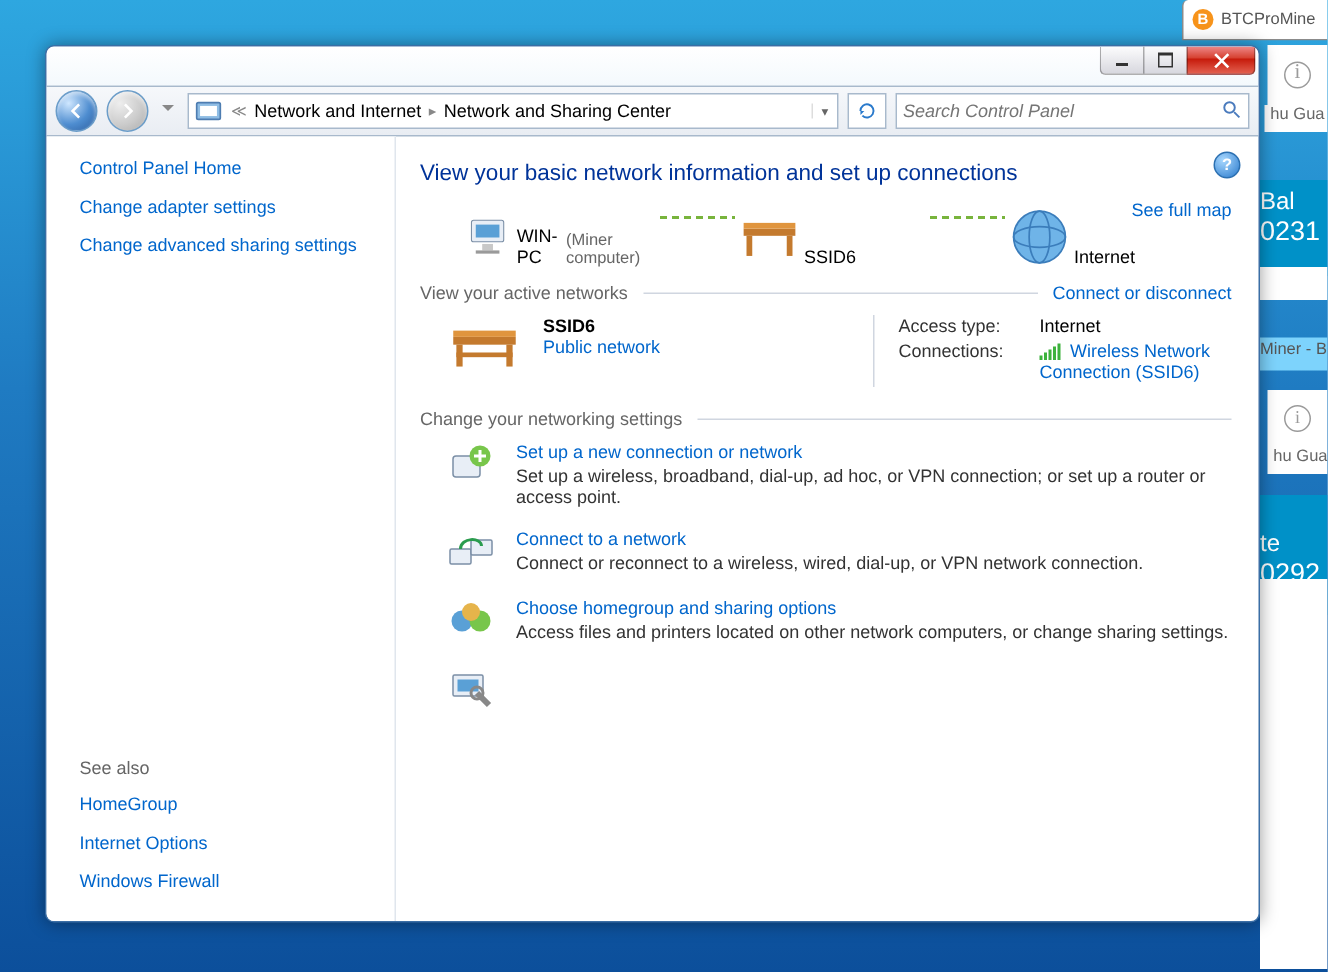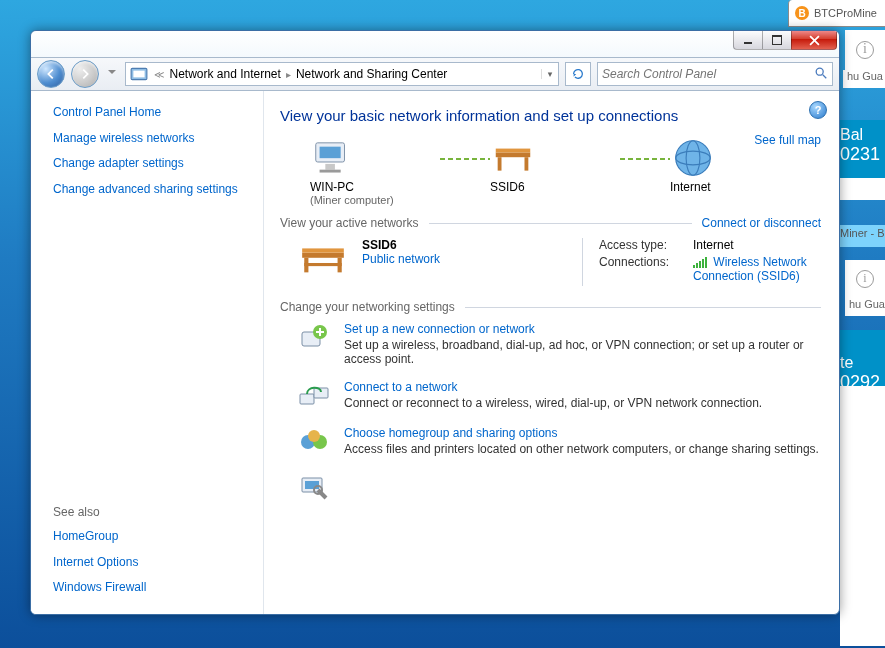--- a/index.html
+++ b/index.html
@@ -51,21 +51,21 @@
   .body{display:flex;height:calc(100% - 58px)}
   .sidebar{width:200px;background:#fff;border-right:1px solid #e0e6ed;padding:14px 10px 10px 22px;display:flex;flex-direction:column}
   .sidebar .item{margin-bottom:10px;line-height:1.3}
   .sidebar .sep{flex:1}
   .sidebar .heading{color:#666;margin-bottom:10px}
 
   .main{flex:1;padding:12px 18px 12px 16px;position:relative;overflow:auto}
   .help-icon{position:absolute;right:12px;top:10px;width:16px;height:16px;border-radius:50%;background:radial-gradient(circle at 35% 30%,#a8d8ff,#2a7acc);color:#fff;font-weight:bold;font-size:11px;line-height:16px;text-align:center;border:1px solid #2c70b1}
   h1{color:#003399;font-weight:normal;font-size:15px;margin:4px 0 14px 0}
   .netmap{display:flex;align-items:center;justify-content:flex-start;gap:0;margin-left:30px;margin-bottom:4px}
-  .node{display:flex;flex-direction:column;align-items:flex-start;width:130px;font-size:12px}
+  .node{display:flex;flex-direction:row;align-items:flex-end;width:130px;font-size:12px}
   .node .ico{width:46px;height:40px;display:flex;align-items:center;justify-content:center}
   .node .lbl{margin-top:2px}
   .node .sub{color:#666;font-size:11px}
   .edge{flex:0 0 50px;height:2px;background:repeating-linear-gradient(90deg,#78b43c 0 5px,transparent 5px 8px);margin-top:-26px}
   .fullmap{position:absolute;right:18px;top:42px}
 
   .secthdr{color:#666;display:flex;align-items:center;gap:10px;margin:10px 0 8px 0;font-size:12px}
   .secthdr .rule{flex:1;height:1px;background:#d0d6e0}
   .secthdr .rt{color:#0066cc;white-space:nowrap}
 
@@ -172,21 +172,20 @@
             <circle cx="6.5" cy="6.5" r="4" fill="none" stroke="#4b7bbd" stroke-width="1.5"></circle>
             <line x1="10" y1="10" x2="14" y2="14" stroke="#4b7bbd" stroke-width="1.5"></line>
           </svg>
       </span>
     </div>
   </div>
 
   <div class="body">
     <div class="sidebar">
       <div class="item"><a class="link">Control Panel Home</a></div>
-      <div class="item"><a class="link hl">Manage wireless networks</a></div>
       <div class="item"><a class="link">Change adapter settings</a></div>
       <div class="item"><a class="link">Change advanced sharing settings</a></div>
       <div class="sep"></div>
       <div class="heading">See also</div>
       <div class="item"><a class="link">HomeGroup</a></div>
       <div class="item"><a class="link">Internet Options</a></div>
       <div class="item"><a class="link">Windows Firewall</a></div>
     </div>
 
     <div class="main">

